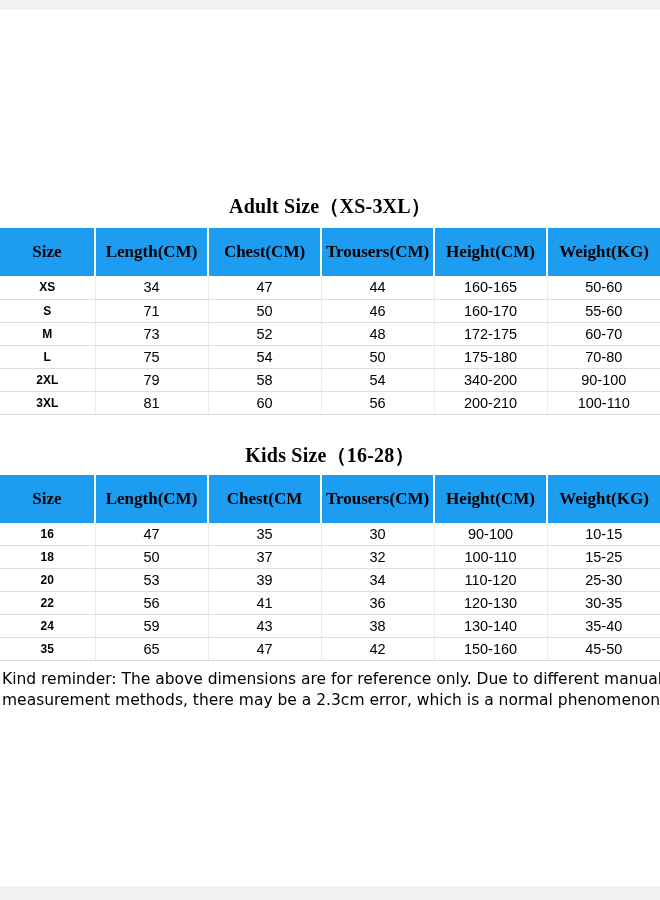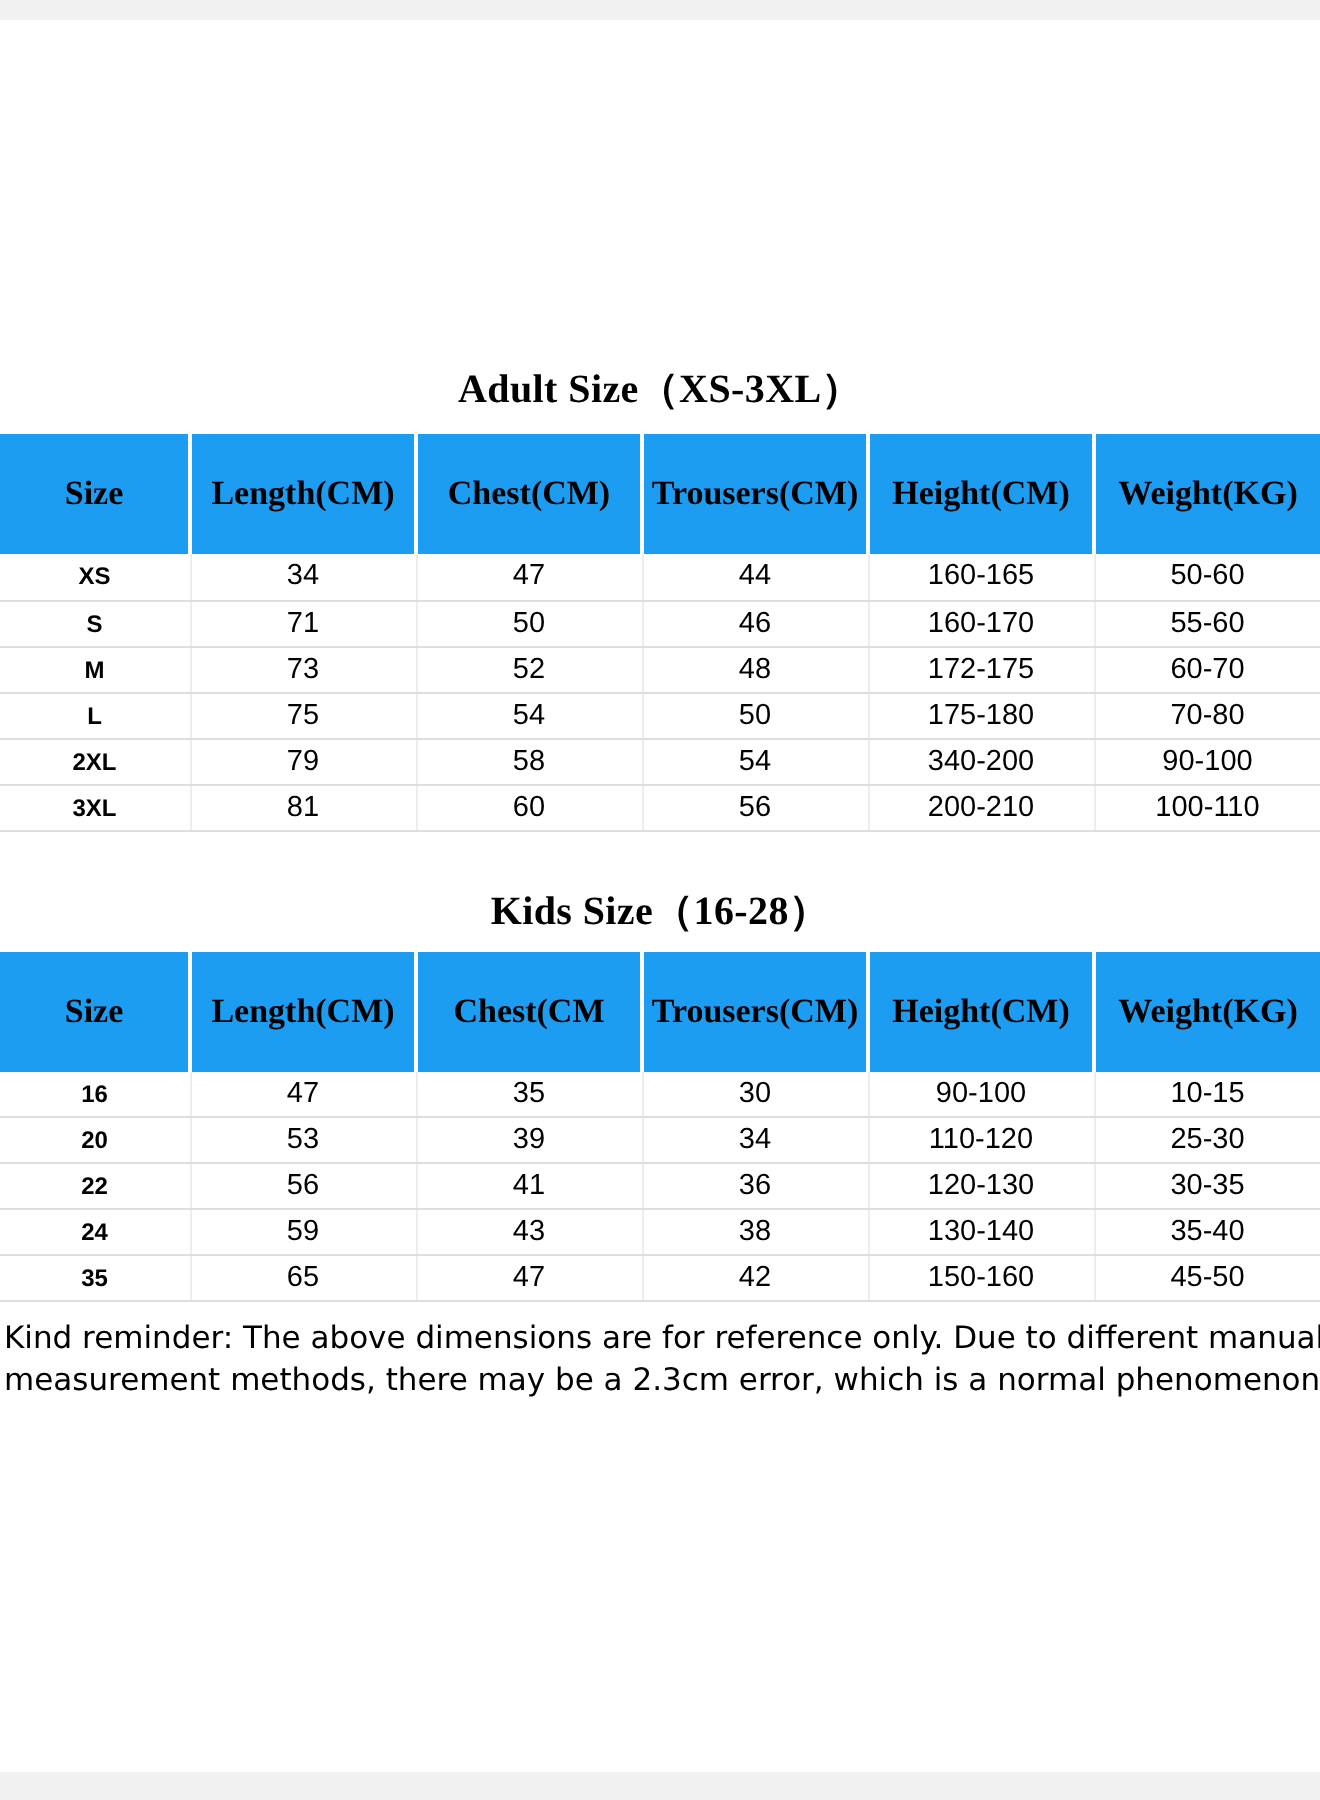--- a/index.html
+++ b/index.html
@@ -16,21 +16,21 @@
     overflow: hidden;
     background: #ffffff;
   }
   .edge-strip {
     position: absolute; left: 0; width: 100%;
     background: #f1f1f1;
   }
   .edge-strip.top { top: 0; height: 10px; }
   .edge-strip.bottom { bottom: 0; height: 14px; }
 
-  .content { position: absolute; top: 0; left: 0; width: 660px; }
+  .content { position: absolute; top: 11px; left: 0; width: 660px; }
 
   .table-title {
     margin: 0;
     text-align: center;
     font-family: "Liberation Serif", serif;
     font-weight: 700;
     font-size: 20px;
     line-height: 26px;
     letter-spacing: 0.2px;
   }
@@ -43,21 +43,21 @@
     table-layout: fixed;
   }
   table.size-table col.c-size { width: 95px; }
 
   table.size-table thead th {
     background: var(--header-blue, #1c9df1);
     font-family: "Liberation Serif", serif;
     font-weight: 700;
     font-size: 17px;
     color: #000;
-    height: 60px;
+    height: 48px;
     text-align: center;
     vertical-align: middle;
     border-left: 2px solid #ffffff;
     padding: 0 2px;
   }
   table.size-table thead th:first-child { border-left: none; }
 
   table.size-table tbody td {
     text-align: center;
     vertical-align: middle;
@@ -188,20 +188,28 @@
       <tbody>
           <tr>
             <td>16</td>
             <td>47</td>
             <td>35</td>
             <td>30</td>
             <td>90-100</td>
             <td>10-15</td>
           </tr>
           <tr>
+            <td>18</td>
+            <td>50</td>
+            <td>37</td>
+            <td>32</td>
+            <td>100-110</td>
+            <td>15-25</td>
+          </tr>
+          <tr>
             <td>20</td>
             <td>53</td>
             <td>39</td>
             <td>34</td>
             <td>110-120</td>
             <td>25-30</td>
           </tr>
           <tr>
             <td>22</td>
             <td>56</td>

